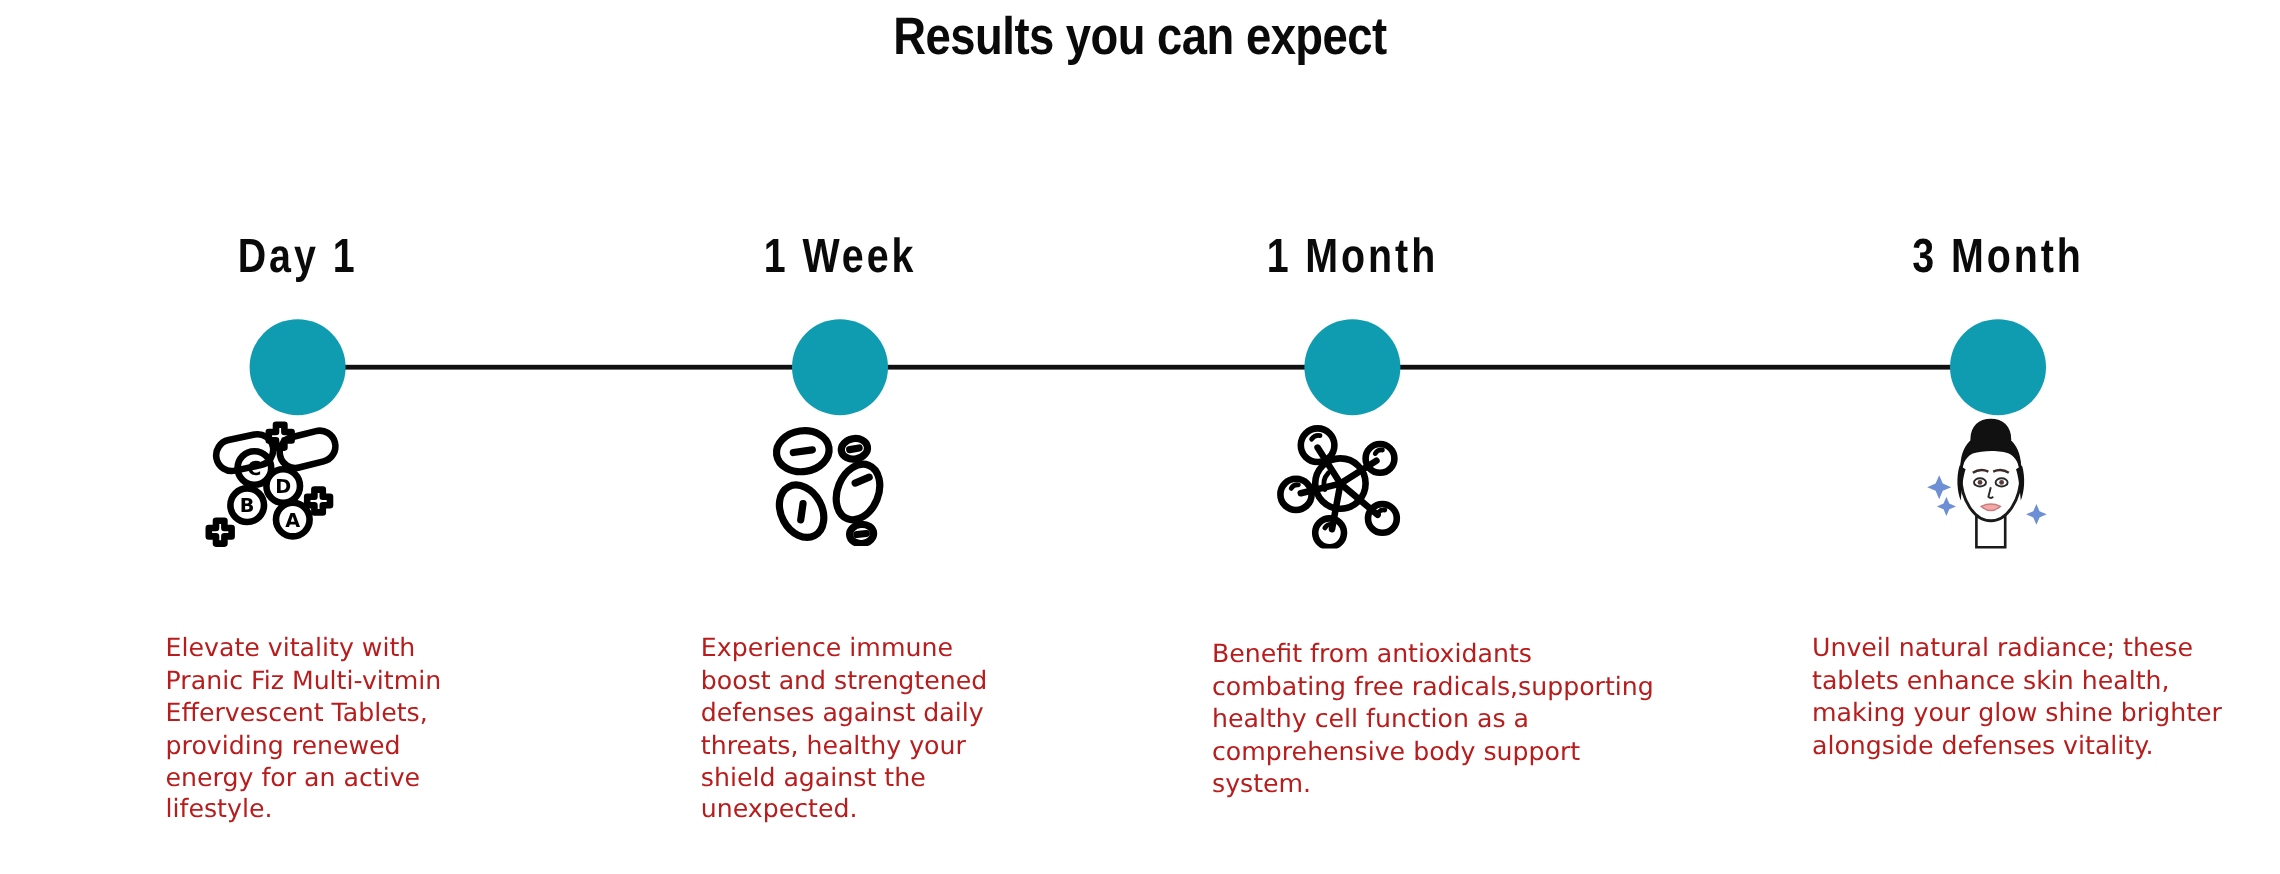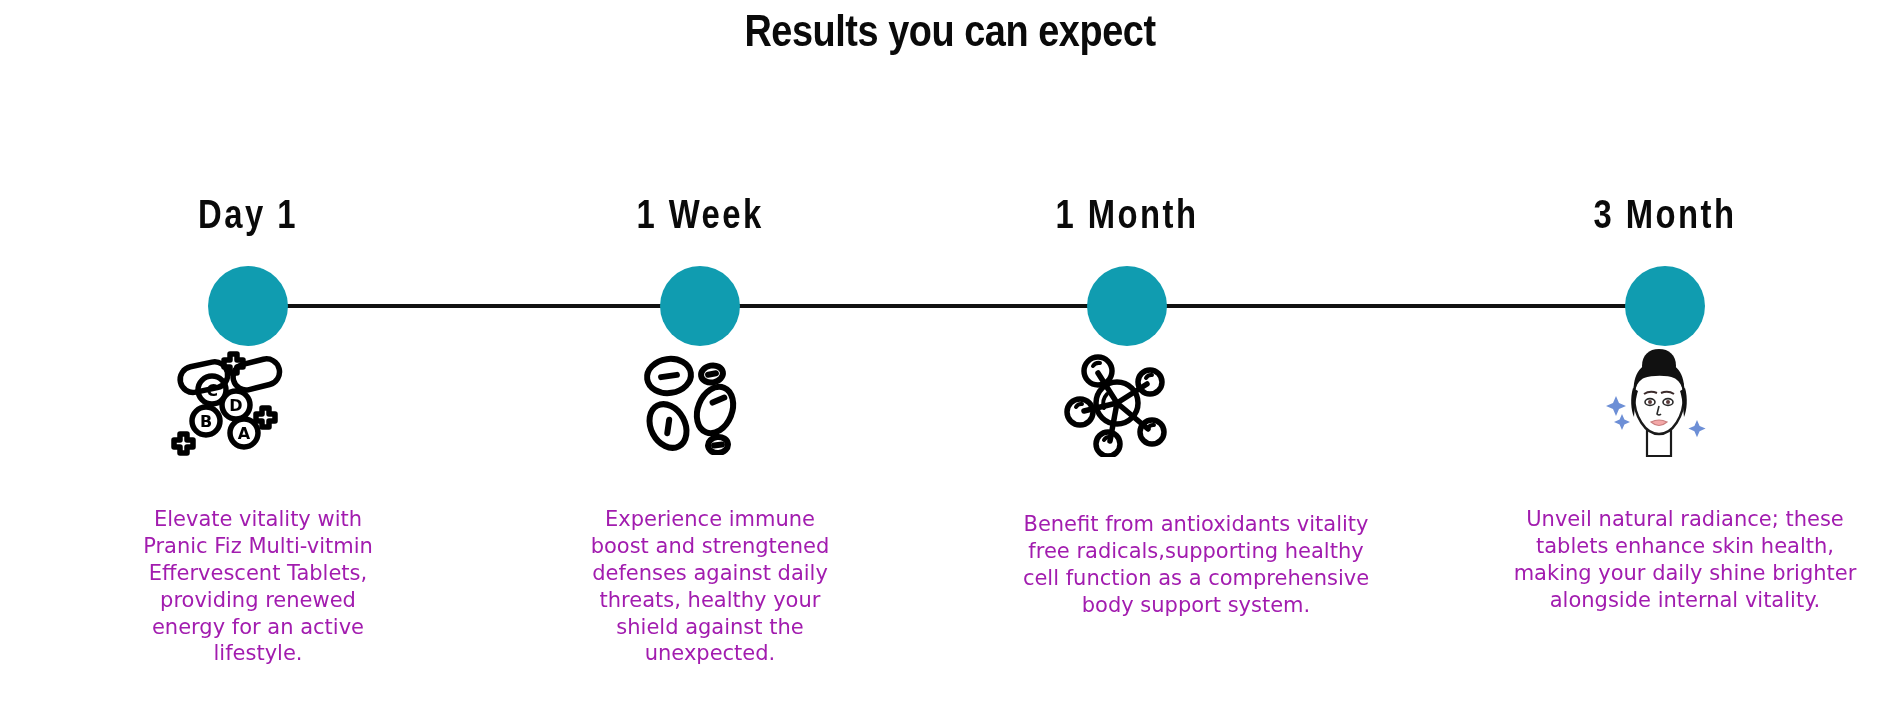--- a/index.html
+++ b/index.html
@@ -80,22 +80,23 @@
     justify-content:flex-start;
   }
   .icon-wrap svg{ display:block; }
 
   
   .col-text{
     position:absolute;
     font-family:"DejaVu Sans", sans-serif;
     font-size:21px;
     line-height:1.28;
-    color:#a21caf;
-    text-align:center;
+    color:#b91c1c;
+    text-align:left;
+    margin-top:21px;
   }
 </style>
 </head>
 <body>
 
 <div class="page-title">Results you can expect</div>
 
 <div class="timeline">
 
   <div class="timeline-line"></div>
@@ -224,15 +225,15 @@
     <path d="M16 52 l3 7 l7 3 l-7 3 l-3 7 l-3 -7 l-7 -3 l7 -3 z" fill="#6d8fd6"></path>
     <path d="M22 70 l2.4 5.6 l5.6 2.4 l-5.6 2.4 l-2.4 5.6 l-2.4 -5.6 l-5.6 -2.4 l5.6 -2.4 z" fill="#6d8fd6"></path>
     <path d="M97 76 l2.6 6 l6 2.6 l-6 2.6 l-2.6 6 l-2.6 -6 l-6 -2.6 l6 -2.6 z" fill="#6d8fd6"></path>
   </svg>
 </div>
 
 <div class="col-text" style="left:138px; top:506px; width:240px;">Elevate vitality with Pranic Fiz Multi-vitmin Effervescent Tablets, providing renewed energy for an active lifestyle.</div>
 
 <div class="col-text" style="left:584px; top:506px; width:252px;">Experience immune boost and strengtened defenses against daily threats, healthy your shield against the unexpected.</div>
 
-<div class="col-text" style="left:1010px; top:511px; width:372px;">Benefit from antioxidants vitality free radicals,supporting healthy cell function as a comprehensive body support system.</div>
-
-<div class="col-text" style="left:1510px; top:506px; width:350px;">Unveil natural radiance; these tablets enhance skin health, making your daily shine brighter alongside internal vitality.</div>
+<div class="col-text" style="left:1010px; top:511px; width:372px;">Benefit from antioxidants combating free radicals,supporting healthy cell function as a comprehensive body support system.</div>
+
+<div class="col-text" style="left:1510px; top:506px; width:350px;">Unveil natural radiance; these tablets enhance skin health, making your glow shine brighter alongside defenses vitality.</div>
 
 </body></html>

